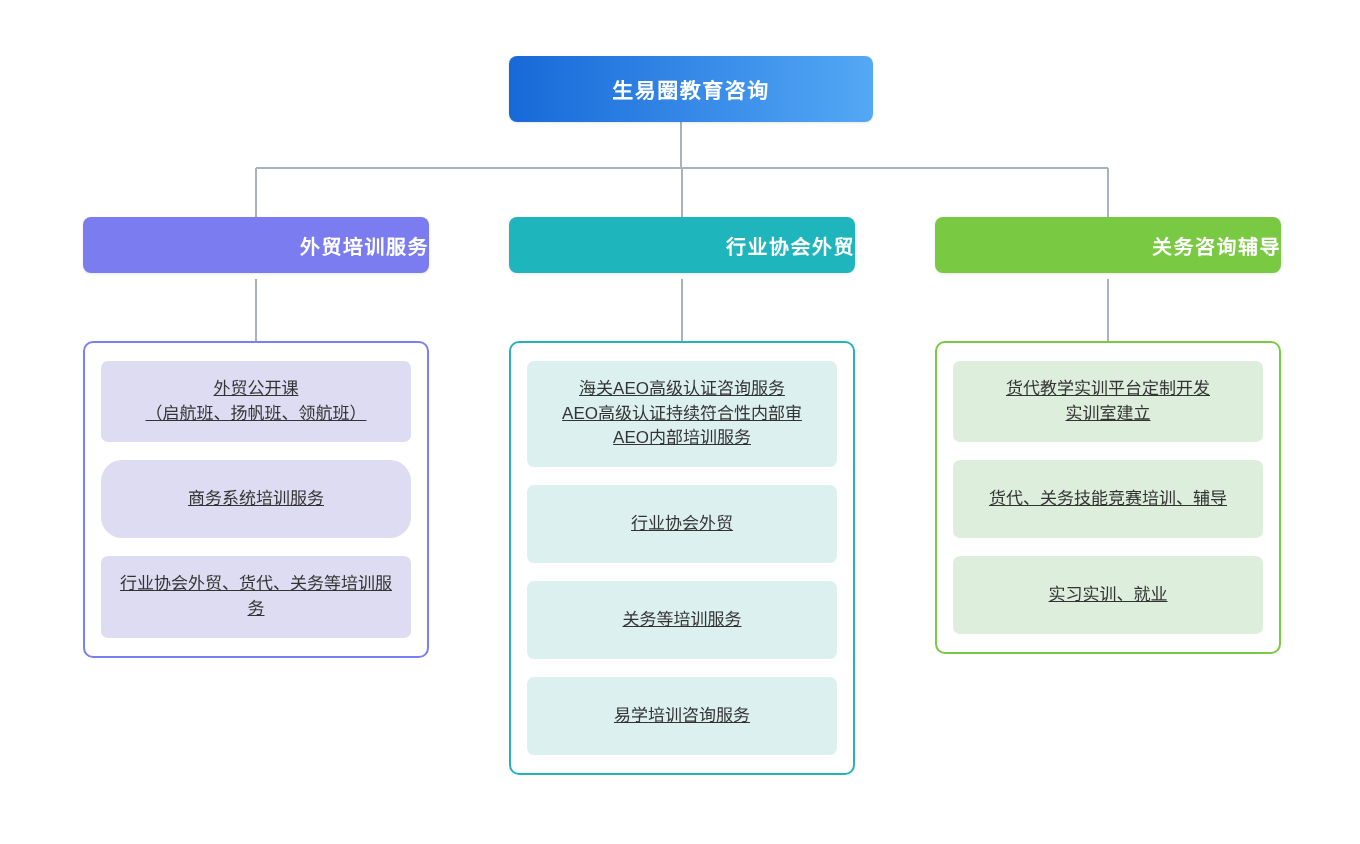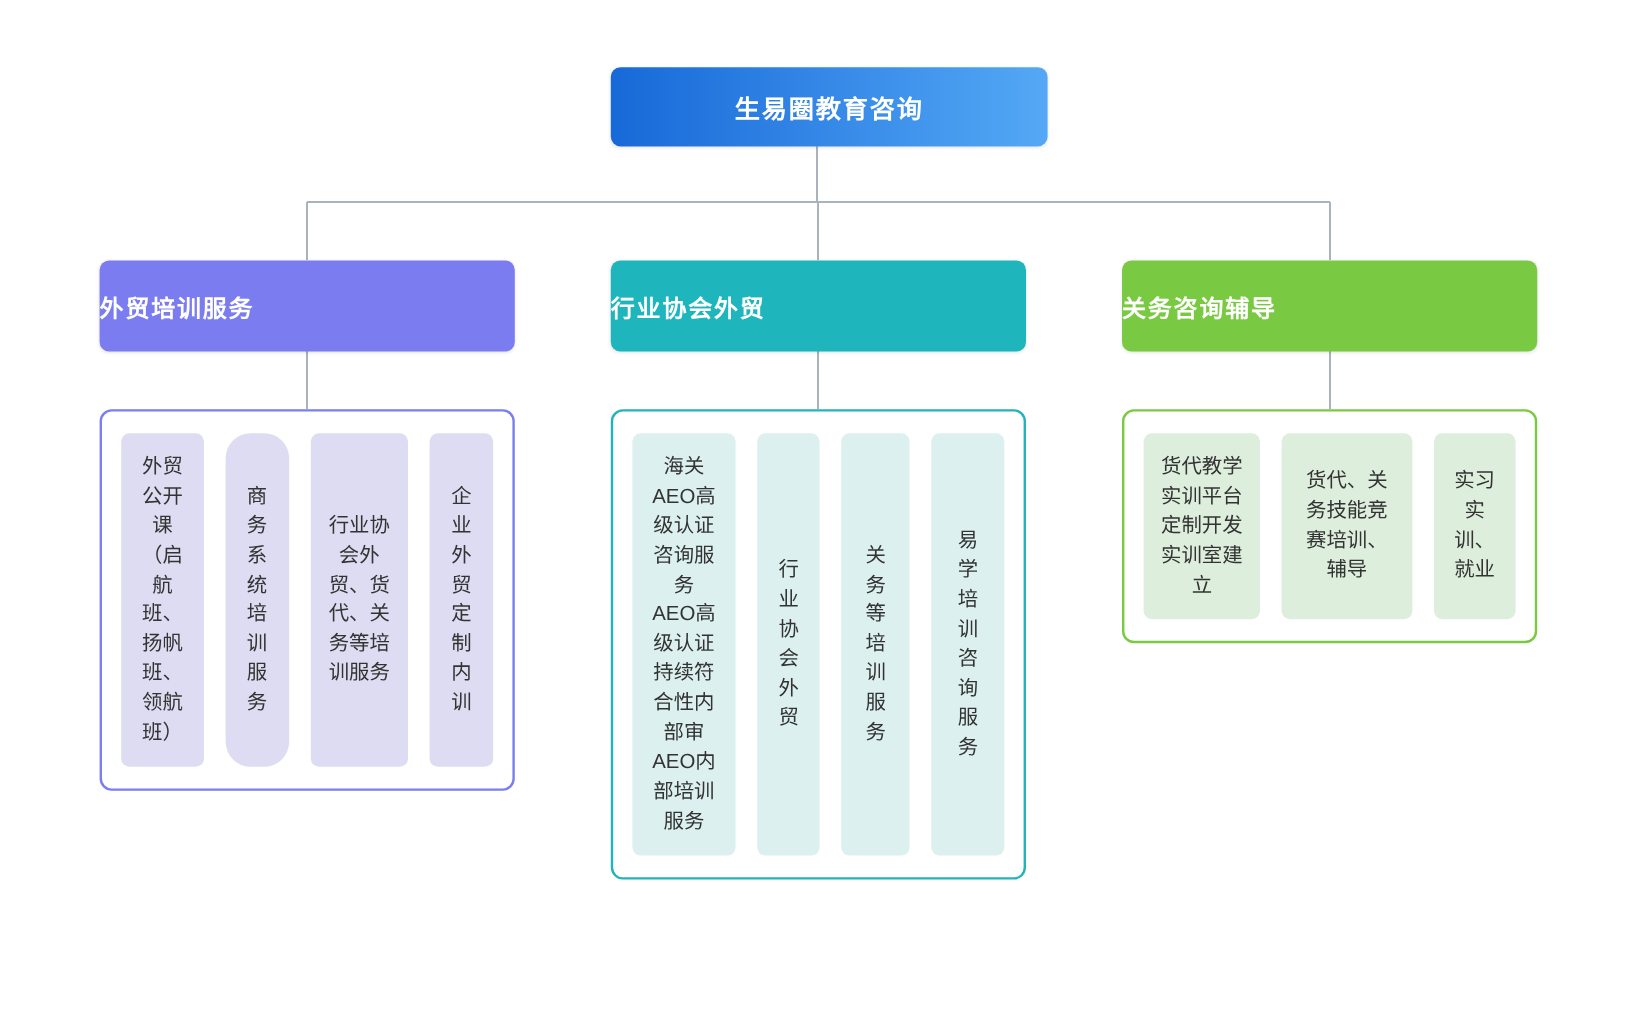--- a/index.html
+++ b/index.html
@@ -57,46 +57,48 @@
     position: absolute;
     top: 217px;
     width: 346px;
   }
   .column.col-0 { left: 83px; }
   .column.col-1 { left: 509px; }
   .column.col-2 { left: 935px; }
 
   .category-header {
     position: relative;
-    height: 76px;
+    height: 56px;
     border-radius: 8px;
     color: #ffffff;
     font-size: 20px;
     font-weight: bold;
     letter-spacing: 1.5px;
     display: flex;
     align-items: center;
-    justify-content: flex-start;
+    justify-content: flex-end;
     box-shadow: 0 1px 3px rgba(0,0,0,0.10);
     z-index: 2;
   }
 
   .items-container {
     position: absolute;
     top: 124px;
     left: 0;
     width: 346px;
     box-sizing: border-box;
     border: 2px solid #999;
     border-radius: 10px;
     background: #ffffff;
     padding: 18px 16px;
     display: flex;
+    flex-direction: column;
     gap: 18px;
     z-index: 2;
+    text-decoration: underline;
   }
 
   .leaf-item {
     box-sizing: border-box;
     border-radius: 7px;
     padding: 16px 14px;
     min-height: 78px;
     display: flex;
     align-items: center;
     justify-content: center;
@@ -137,21 +139,20 @@
 
   <div class="column col-0">
       <div class="category-header" style="background: rgb(122, 124, 240);">
         <span>外贸培训服务</span>
       </div>
       <div class="items-container" style="border-color: rgb(123, 126, 240);">
         <div class="leaf-item" style="background: rgb(222, 220, 242); color: rgb(51, 51, 51);"><span>外贸公开课
 （启航班、扬帆班、领航班）</span></div>
         <div class="leaf-item" style="background: rgb(222, 220, 242); color: rgb(51, 51, 51); border-radius: 21px;"><span>商务系统培训服务</span></div>
         <div class="leaf-item" style="background: rgb(222, 220, 242); color: rgb(51, 51, 51);"><span>行业协会外贸、货代、关务等培训服务</span></div>
-        <div class="leaf-item" style="background: rgb(222, 220, 242); color: rgb(51, 51, 51);"><span>企业外贸定制内训</span></div>
       </div>
     </div>
   <div class="column col-1">
       <div class="category-header" style="background: rgb(31, 181, 189);">
         <span>行业协会外贸</span>
       </div>
       <div class="items-container" style="border-color: rgb(35, 179, 189);">
         <div class="leaf-item" style="background: rgb(221, 240, 240); color: rgb(51, 51, 51);"><span>海关AEO高级认证咨询服务
 AEO高级认证持续符合性内部审
 AEO内部培训服务</span></div>

